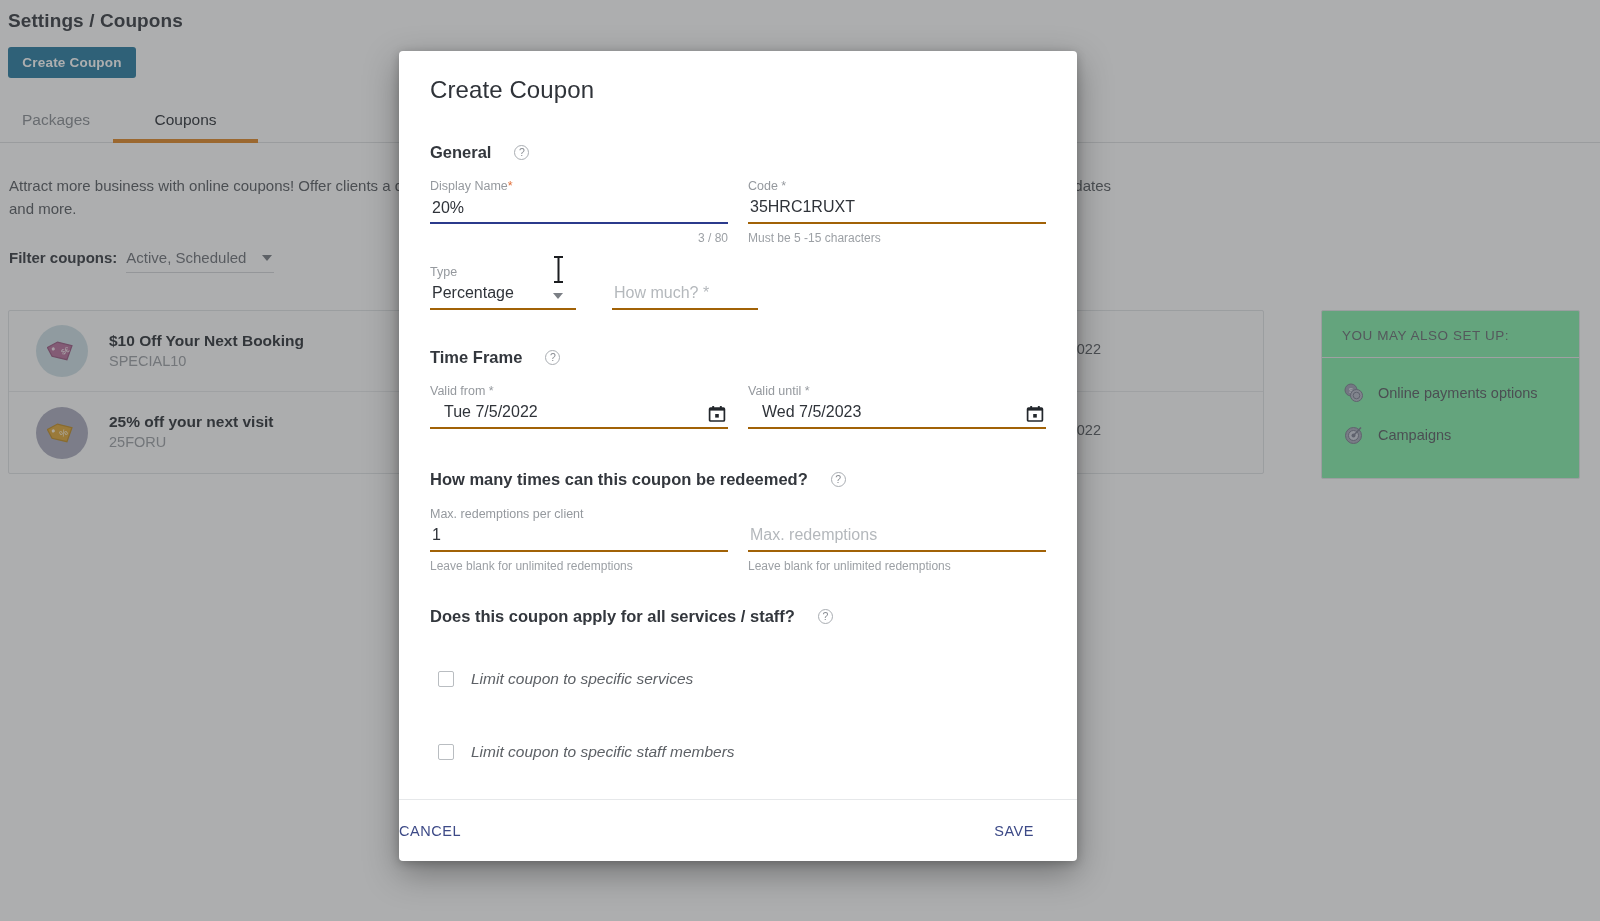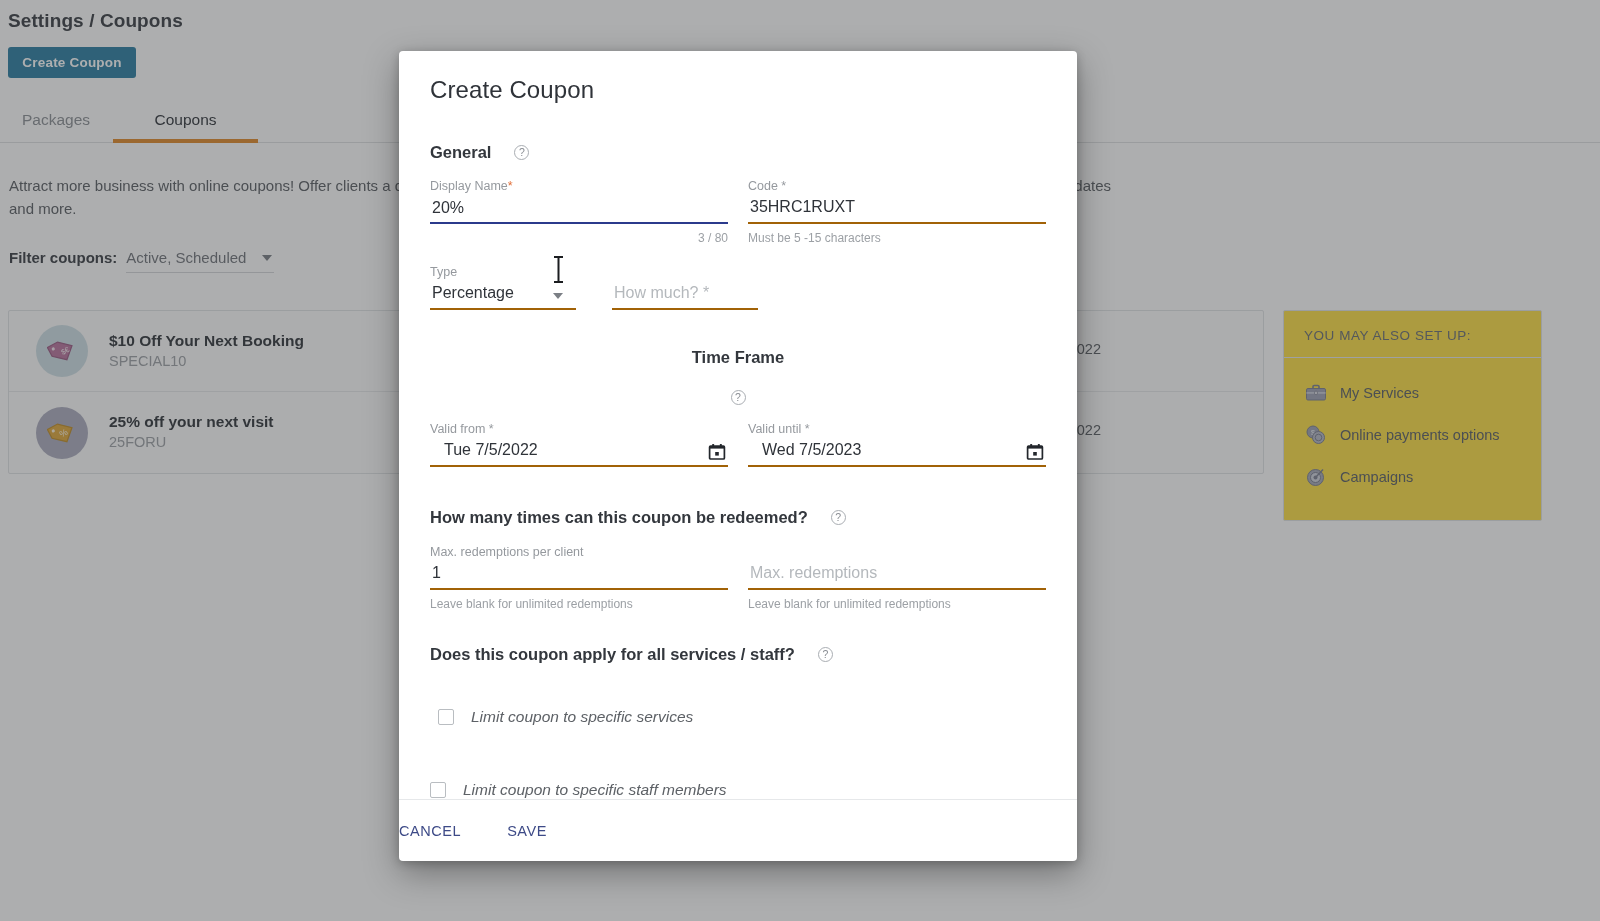--- a/index.html
+++ b/index.html
@@ -143,24 +143,24 @@
   }
   .coupon-date {
     position: absolute;
     right: 162px; top: 30px;
     font-size: 14.5px; color: #5d6166;
     white-space: nowrap;
   }
 
   #side-panel {
     position: absolute;
-    left: 1283px; top: 310px;
+    left: 1321px; top: 310px;
     width: 259px;
     border: 1px solid #e2e4e6;
-    background: #fde047;
+    background: #86efac;
     border-radius: 2px;
   }
   #side-panel-header {
     padding: 17px 20px 14px 20px;
     font-size: 13.5px;
     letter-spacing: .55px;
     color: #6c7076;
     border-bottom: 1px solid #e8eaec;
   }
   #side-panel-body { padding: 14px 0 22px 0; }
@@ -298,21 +298,21 @@
   }
   .cbox-label {
     font-size: 15.5px; color: #5d6166;
   }
 
   #modal-footer {
     position: absolute;
     left: 0; bottom: 0;
     width: 678px; height: 62px;
     border-top: 1px solid #e6e8ea;
-    display: flex; align-items: center; justify-content: flex-start;
+    display: flex; align-items: center; justify-content: space-between;
     gap: 46px;
     padding-right: 43px;
   }
   .footer-btn {
     background: none; border: none;
     font-size: 14.5px;
     letter-spacing: .55px;
     color: #3d4a87;
     font-family: "Liberation Sans", sans-serif;
     cursor: pointer;
@@ -394,31 +394,20 @@
         </div>
         <div class="coupon-date">, 2022</div>
       </div>
 
     </div>
 
     <div id="side-panel">
       <div id="side-panel-header">YOU MAY ALSO SET UP:</div>
       <div id="side-panel-body">
 
-        <div class="side-link">
-          <span class="side-icon">
-            <svg width="24" height="24" viewBox="0 0 24 24">
-              <rect x="2.5" y="7.5" width="19" height="11.5" rx="1.4" fill="#9ea2b4" stroke="#7d8192" stroke-width="1"></rect>
-              <path d="M9 7.5V5.6c0-.6.5-1.1 1.1-1.1h3.8c.6 0 1.1.5 1.1 1.1v1.9" fill="none" stroke="#7d8192" stroke-width="1.6"></path>
-              <rect x="2.5" y="11" width="19" height="1.8" fill="#c7cad6"></rect>
-              <rect x="10.7" y="10.3" width="2.6" height="3.2" rx=".5" fill="#e9eaef" stroke="#7d8192" stroke-width=".8"></rect>
-            </svg>
-          </span>
-          <span class="side-link-label">My Services</span>
-        </div>
 
         <div class="side-link">
           <span class="side-icon">
             <svg width="24" height="24" viewBox="0 0 24 24">
               <circle cx="9" cy="9" r="6" fill="#9ea2b4" stroke="#7d8192" stroke-width="1"></circle>
               <text x="9" y="12" font-size="7" text-anchor="middle" fill="#eceef3" font-family="'Liberation Sans',sans-serif">$</text>
               <circle cx="14.5" cy="14.5" r="6" fill="#b6b9c7" stroke="#7d8192" stroke-width="1"></circle>
               <circle cx="14.5" cy="14.5" r="3.3" fill="none" stroke="#7d8192" stroke-width="1"></circle>
             </svg>
           </span>
@@ -475,21 +464,21 @@
         <input class="field-input" id="inp-type" readonly="" value="Percentage" style="">
         <span class="caret"></span>
       </div>
       <div class="field" style="flex:0 0 146px; margin-left:16px;">
         <div class="field-label">&nbsp;</div>
         <input class="field-input" id="inp-amount" placeholder="How much? *" style="">
       </div>
       <div class="field" style="flex:1 1 auto;"></div>
     </div>
 
-    <div class="section-heading" style="margin-top:38px;flex-direction:column;">
+    <div class="section-heading" style="margin-top:38px;">
       <span>Time Frame</span>
       <span class="qmark">?</span>
     </div>
 
     <div class="field-row" style="margin-top:17px;">
       <div class="field">
         <div class="field-label">Valid from *</div>
         <input class="field-input" style="padding-left: 14px;" id="inp-valid-from" value="Tue 7/5/2022">
         <span class="cal-icon">
           <svg width="18" height="18" viewBox="0 0 18 18">
@@ -537,21 +526,21 @@
     <div class="section-heading" style="margin-top:34px;">
       <span>Does this coupon apply for all services / staff?</span>
       <span class="qmark">?</span>
     </div>
 
     <div class="checkbox-row" style="margin-top:44px; margin-left:8px;">
       <span class="cbox"></span>
       <span class="cbox-label">Limit coupon to specific services</span>
     </div>
 
-    <div class="checkbox-row" style="margin-top:55px; ">
+    <div class="checkbox-row" style="margin-top:55px; margin-left:8px;">
       <span class="cbox"></span>
       <span class="cbox-label">Limit coupon to specific staff members</span>
     </div>
 
   </div>
 
   <div id="modal-footer">
     <button class="footer-btn">CANCEL</button>
     <button class="footer-btn">SAVE</button>
   </div>

